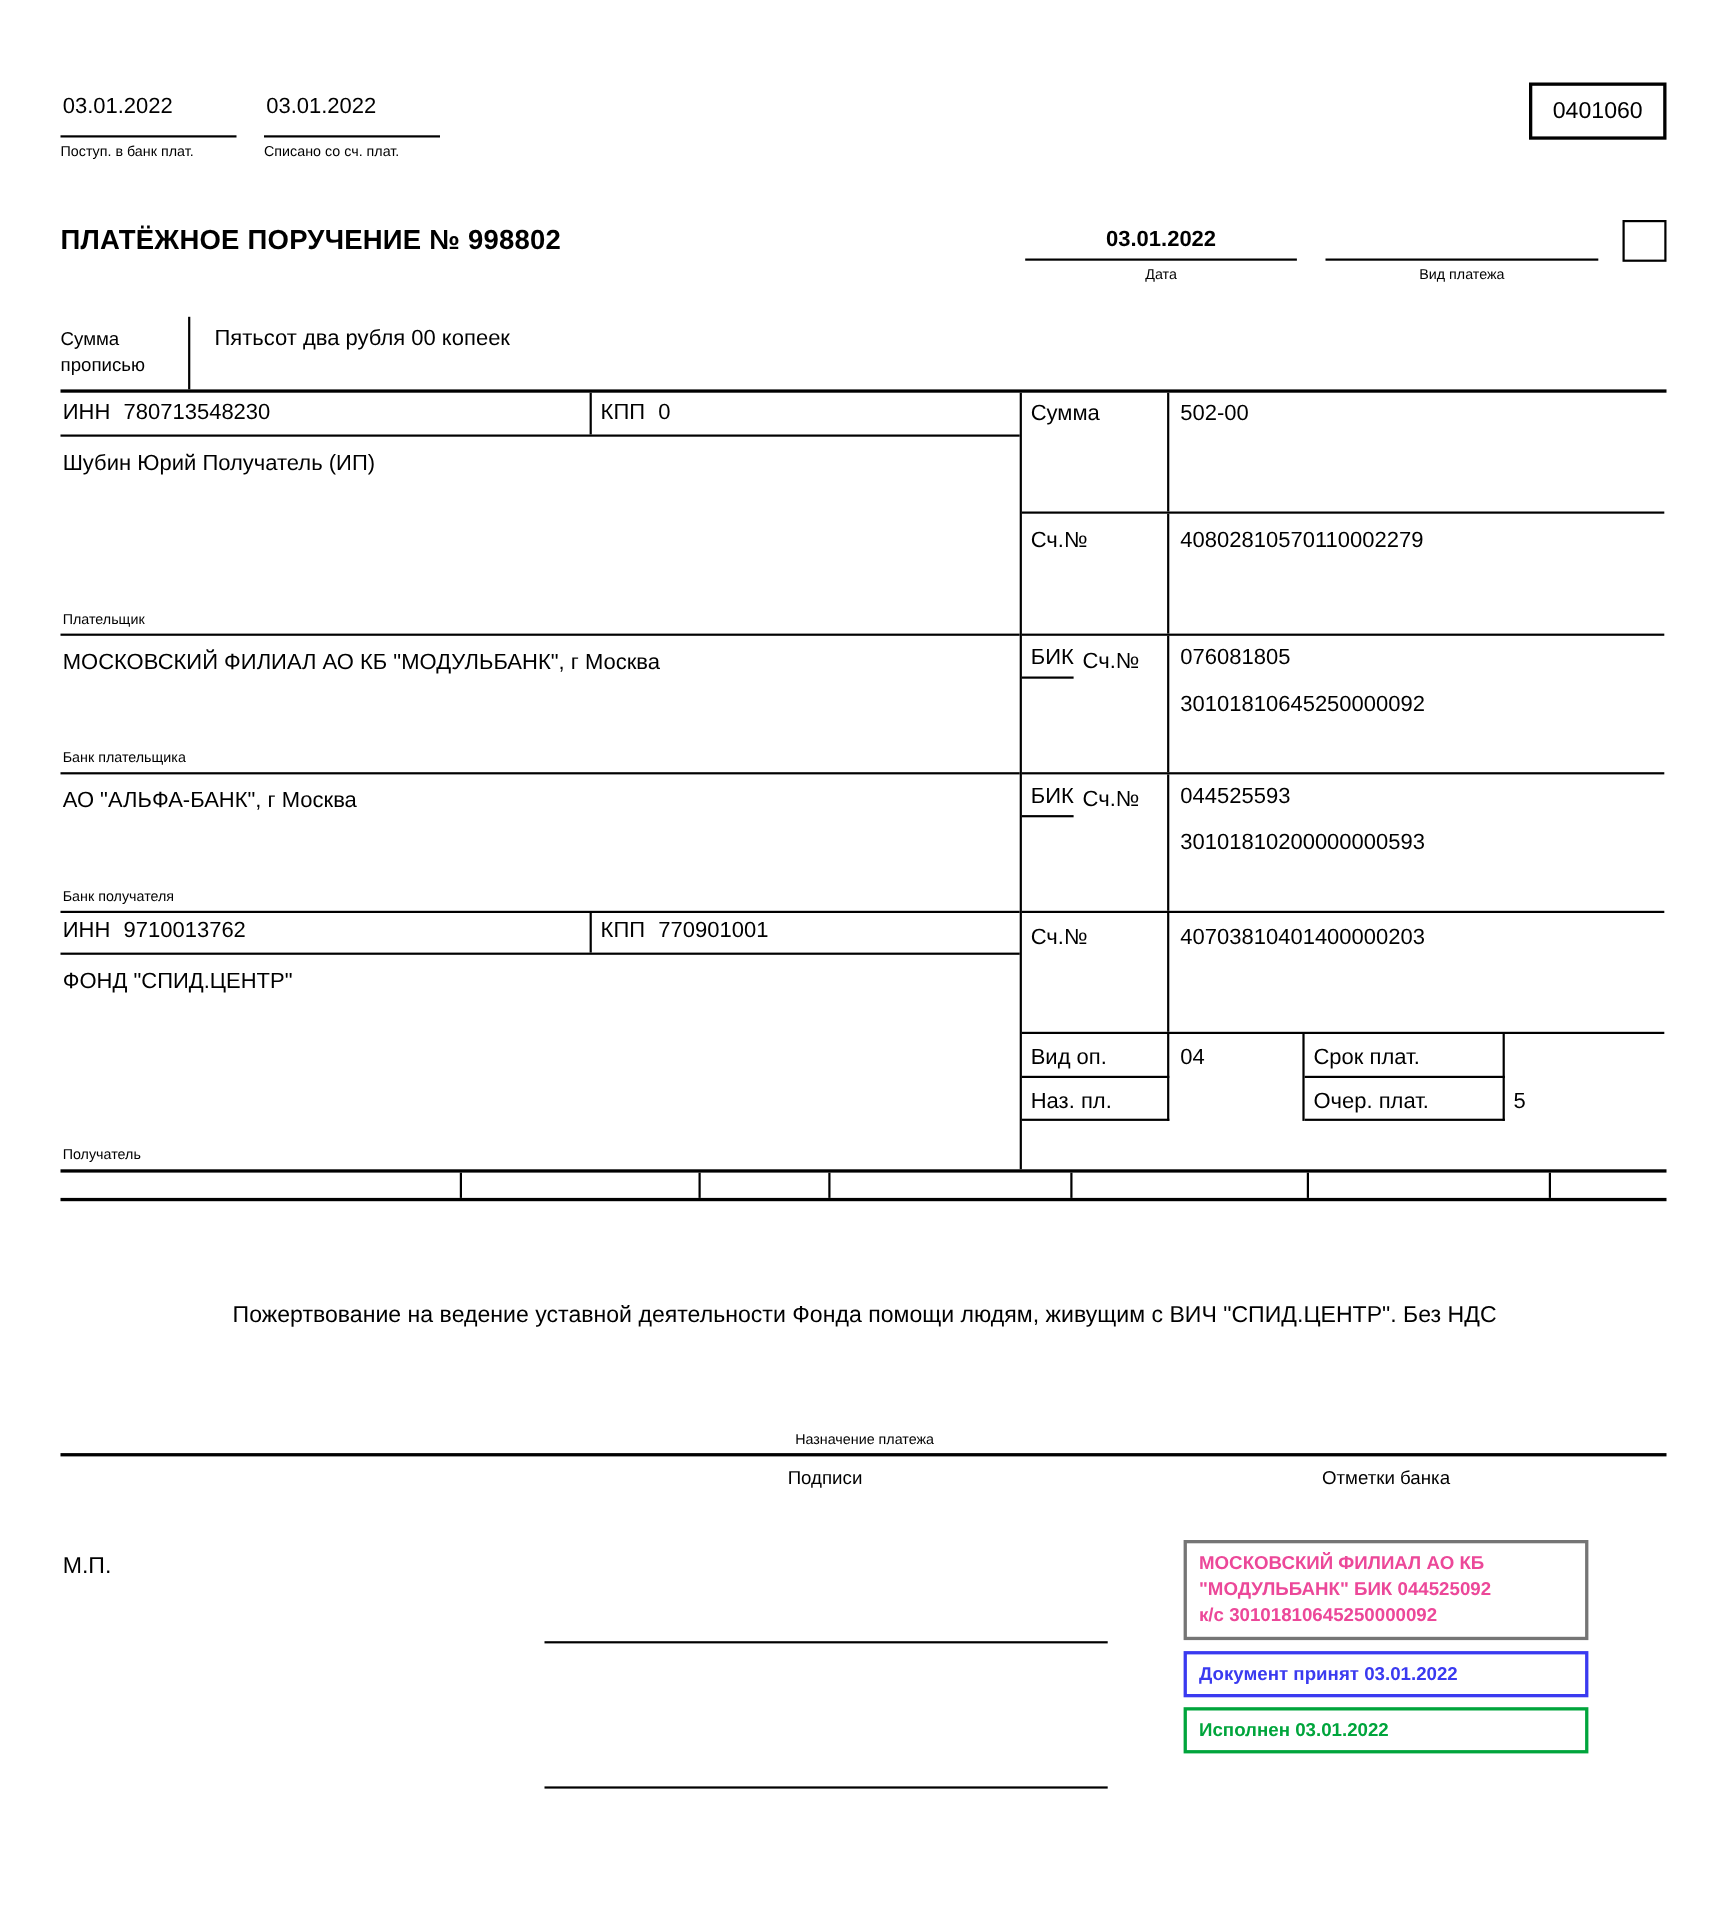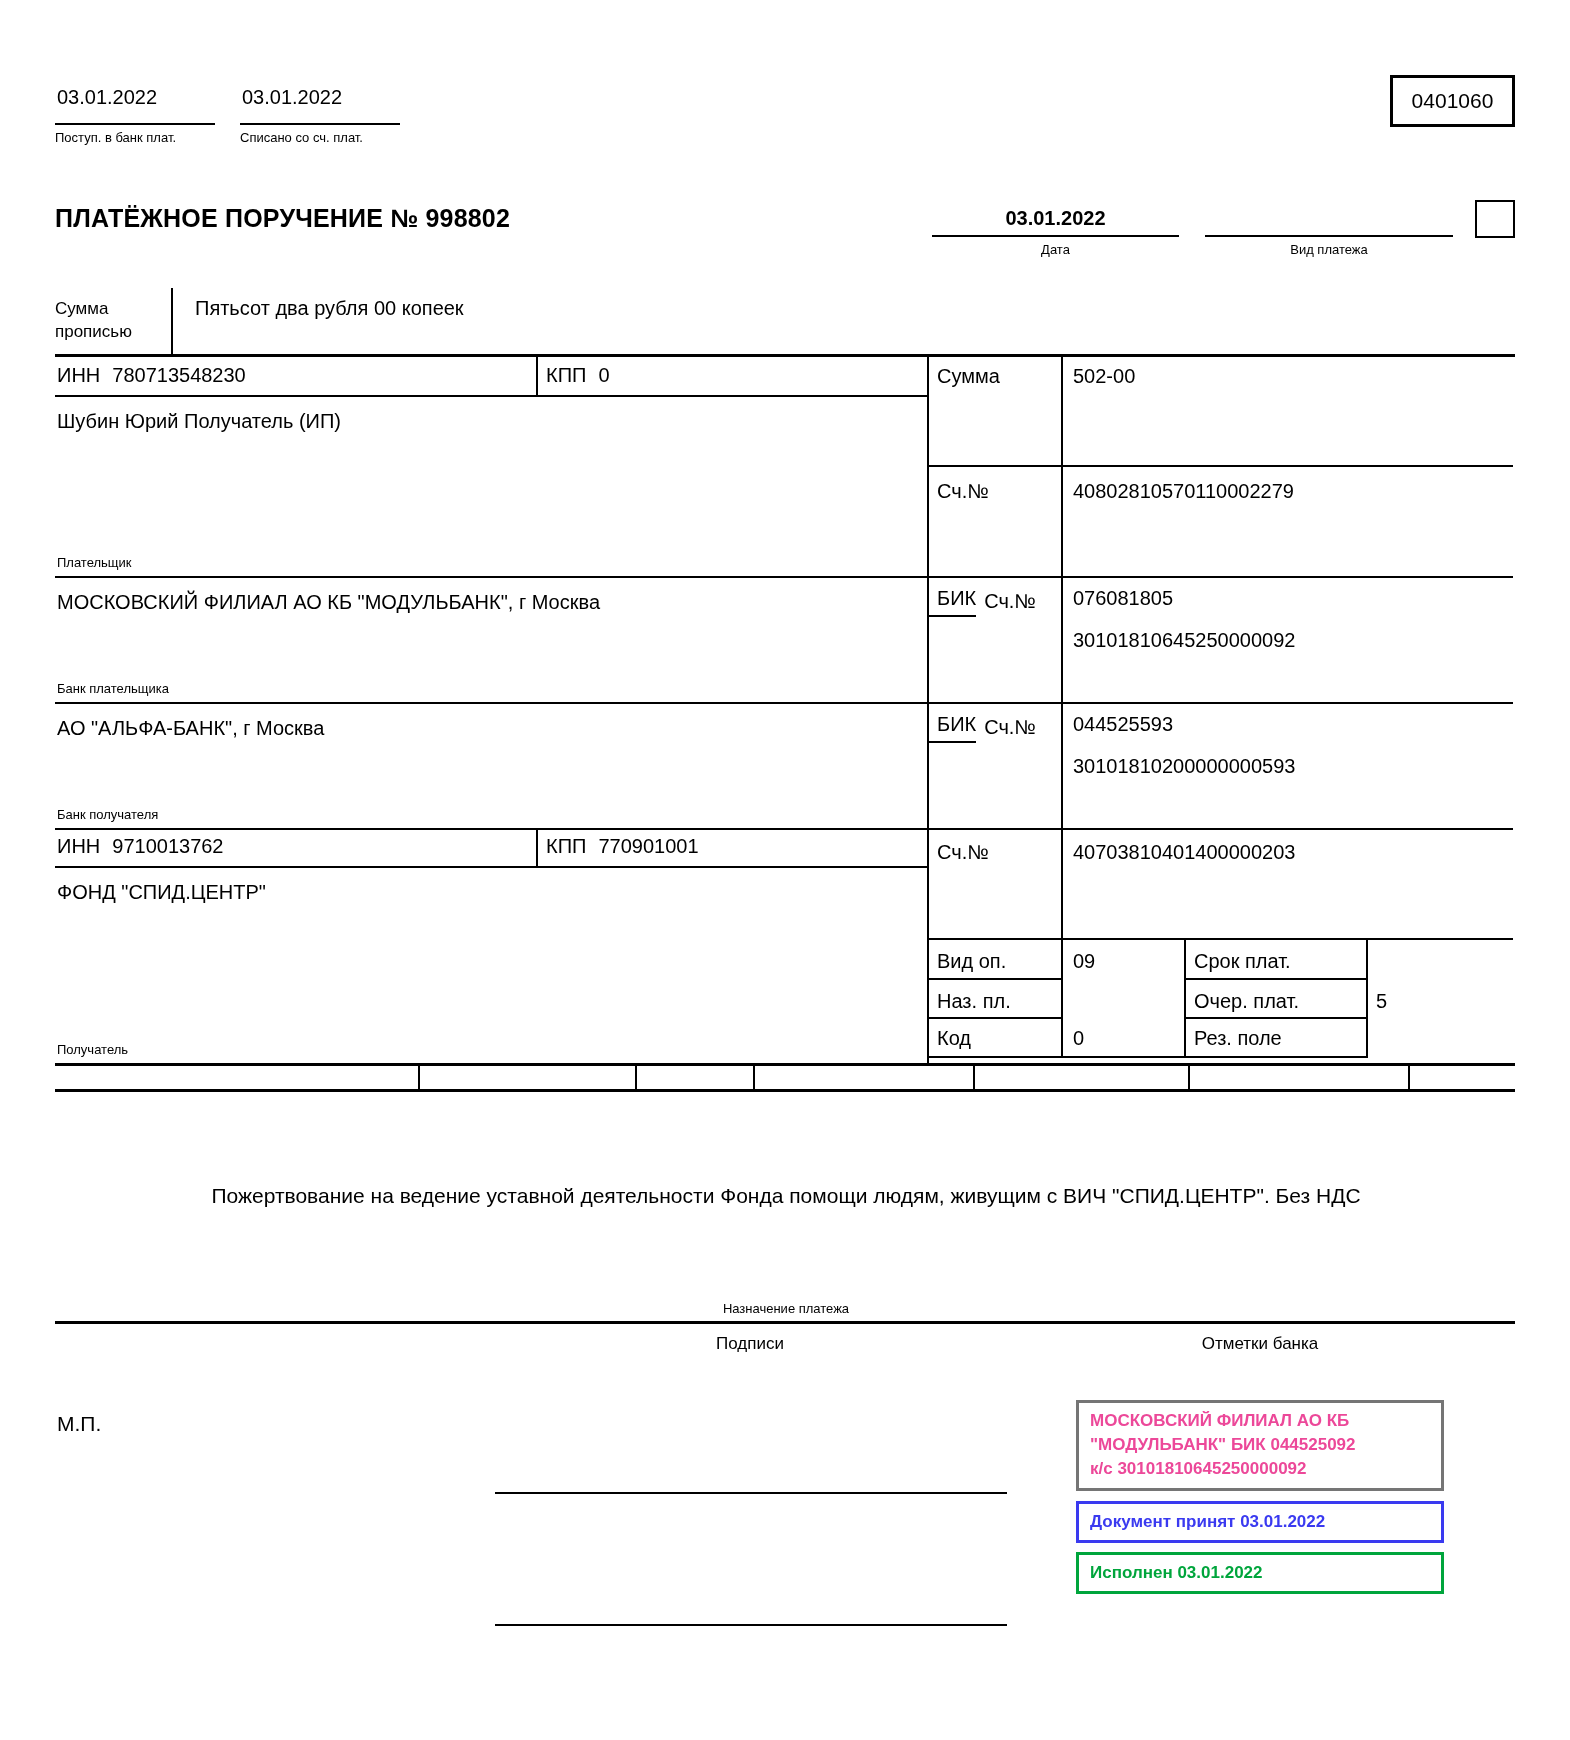--- a/index.html
+++ b/index.html
@@ -214,35 +214,29 @@
       </div>
 
       <div class="r-row rh110">
         <div class="r-lbl" style="padding-top:11px">Сч.№</div>
         <div class="r-val" style="padding-top:11px">40703810401400000203</div>
       </div>
 
       <div class="op-grid">
         <div class="op-row r1">
           <div class="op-c1">Вид оп.</div>
-          <div class="op-c2">09</div>
+          <div class="op-c2">04</div>
           <div class="op-c3">Срок плат.</div>
           <div class="op-c4"></div>
         </div>
         <div class="op-row r2">
           <div class="op-c1">Наз. пл.</div>
           <div class="op-c2"></div>
           <div class="op-c3">Очер. плат.</div>
           <div class="op-c4">5</div>
-        </div>
-        <div class="op-row r3">
-          <div class="op-c1">Код</div>
-          <div class="op-c2">0</div>
-          <div class="op-c3">Рез. поле</div>
-          <div class="op-c4"></div>
         </div>
       </div>
       <div class="r-spacer"></div>
     </div>
   </div>
 
   <div class="fields-row">
     <div class="f-cell" style="width:365px"></div>
     <div class="f-cell" style="width:217px"></div>
     <div class="f-cell" style="width:118px"></div>

